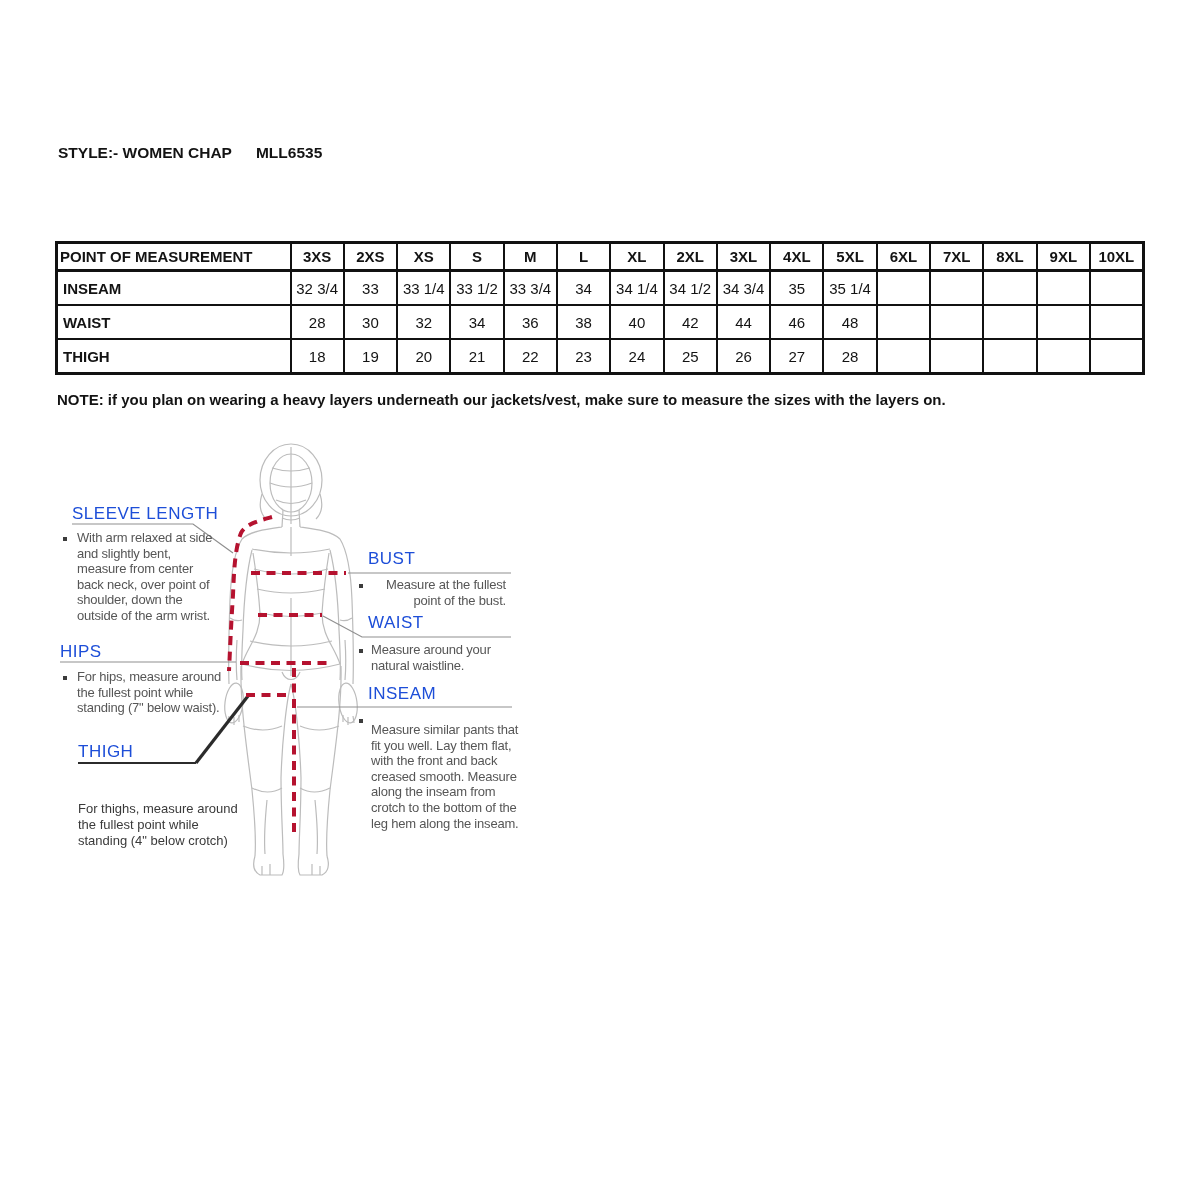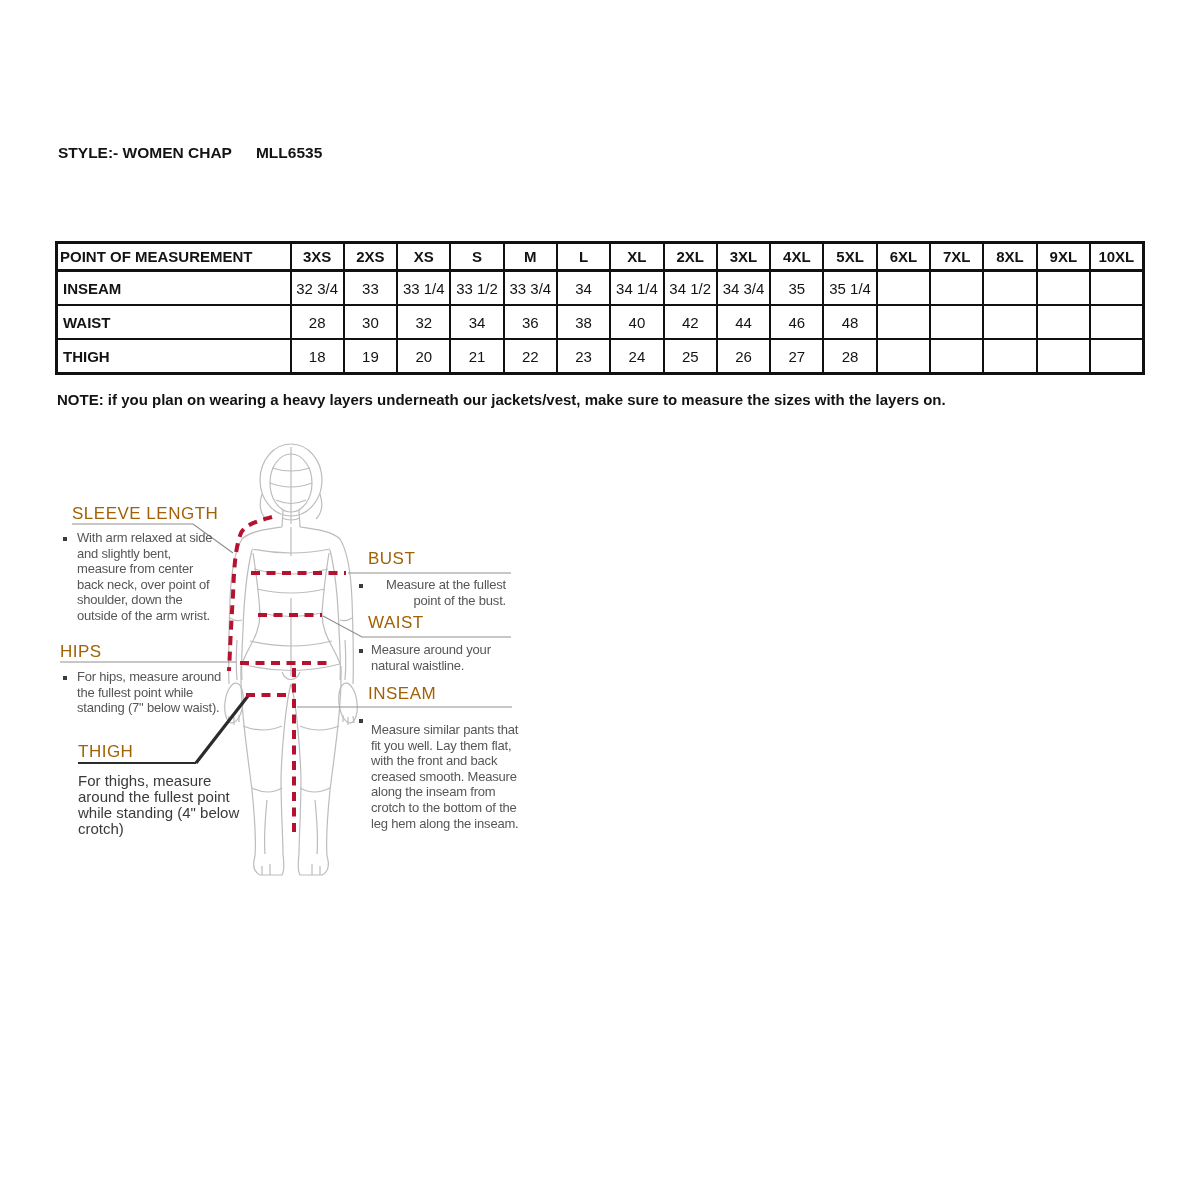--- a/index.html
+++ b/index.html
@@ -20,27 +20,27 @@
   table.size thead th{font-weight:bold;height:25px;border-bottom:3px solid #111;}
   table.size thead th.poml{text-align:left;padding-left:2px;}
   table.size tbody th{font-weight:bold;text-align:left;padding-left:5px;height:32px;}
   table.size tbody td{font-weight:normal;border-radius:14px;}
   
   #note{position:absolute;left:57px;top:391px;font-size:15px;font-weight:bold;color:#131313;white-space:nowrap;}
   
   #diagram{position:absolute;left:0;top:430px;width:560px;height:470px;}
   #diagram svg{position:absolute;left:0;top:0;}
   .dg-head{
-    position:absolute;font-size:17px;letter-spacing:.5px;color:#a16207;font-weight:normal;white-space:nowrap;
+    position:absolute;font-size:17px;letter-spacing:.5px;color:#1d4ed8;font-weight:normal;white-space:nowrap;
   }
   .dg-text{
     position:absolute;font-size:13px;line-height:15.6px;color:#565656;letter-spacing:-0.2px;
   }
   .bullet{position:absolute;width:4px;height:4px;background:#3c3c3c;}
-  .thigh-text{color:#3a3a3a;letter-spacing:0;font-size:15px;line-height:16px;}
+  .thigh-text{color:#3a3a3a;letter-spacing:0;font-size:13px;line-height:16px;margin-top:28px;}
 </style>
 </head>
 <body>
 
 <div id="page">
 
   <div id="title">
     <span>STYLE:- WOMEN CHAP</span><span class="code">MLL6535</span>
   </div>
 

